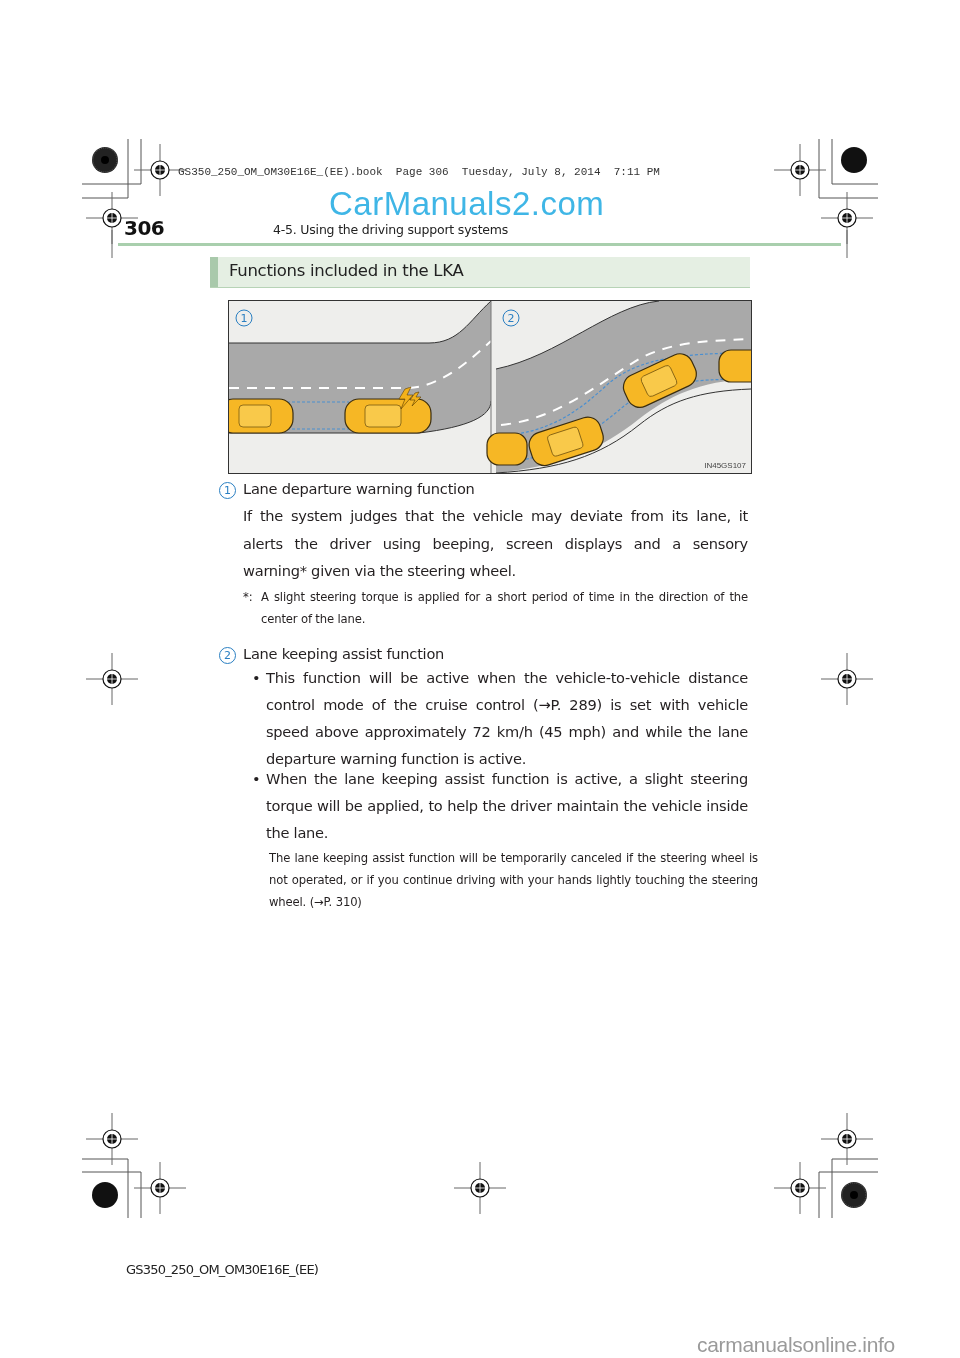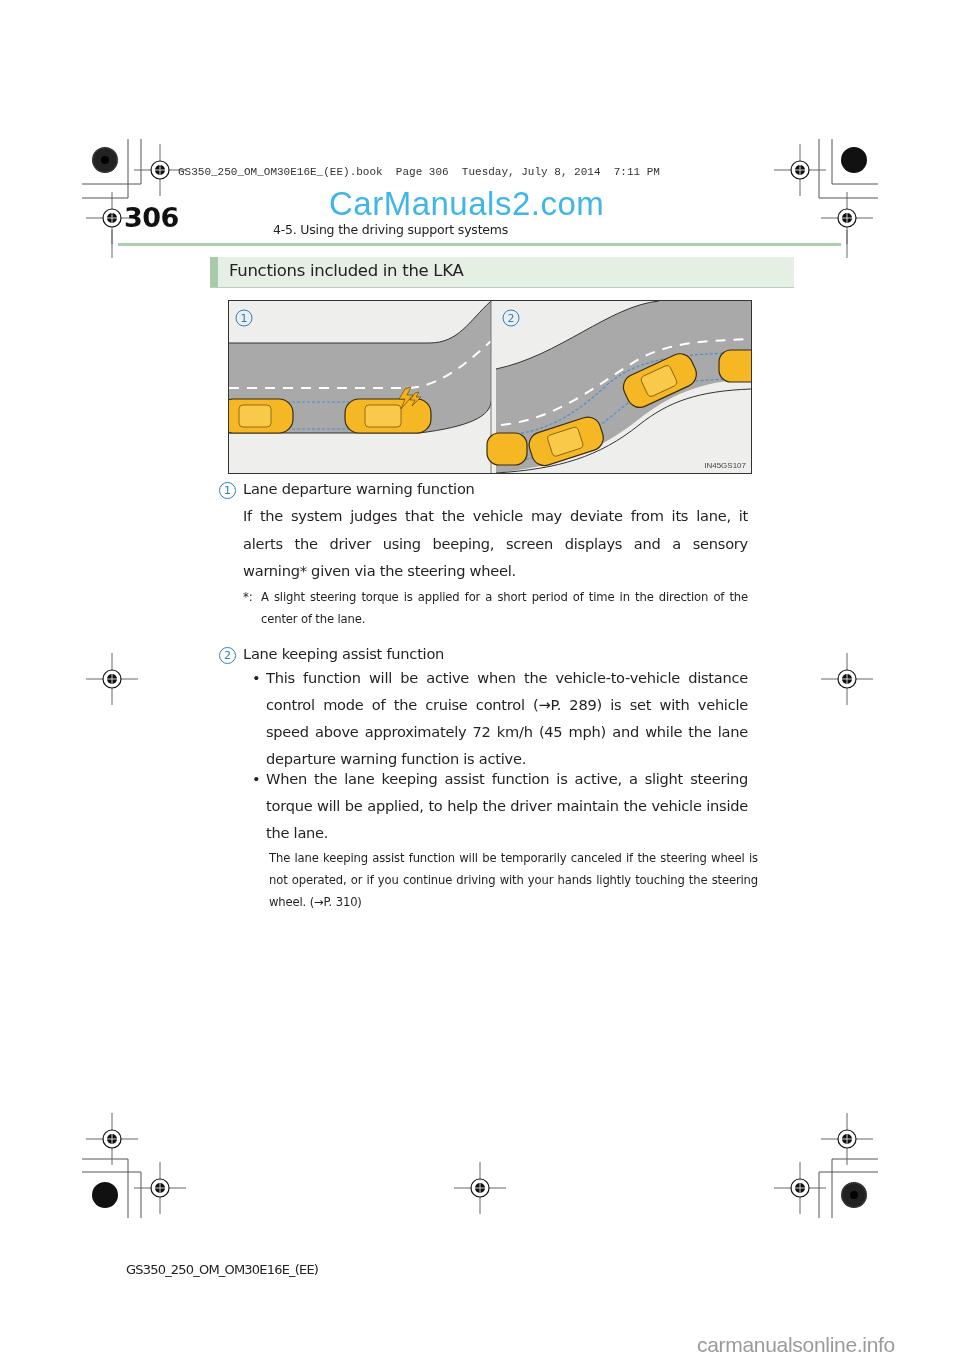--- a/index.html
+++ b/index.html
@@ -2,24 +2,24 @@
 <html><head>
 <meta charset="utf-8">
 <style>
   html, body { margin: 0; padding: 0; background: #ffffff; }
   body { width: 960px; height: 1358px; position: relative; overflow: hidden; font-family: "DejaVu Sans", sans-serif; color: #231f20; }
   .abs { position: absolute; }
   .reg { position: absolute; }
   .reg svg { display: block; }
   .book-header { position: absolute; left: 178px; top: 166px; font-family: "Liberation Mono", "DejaVu Sans Mono", monospace; font-size: 11px; color: #333; white-space: pre; letter-spacing: 0px; }
   .watermark-top { position: absolute; left: 329px; top: 185px; font-family: "Liberation Sans", sans-serif; font-size: 33px; color: #3fb6e6; letter-spacing: 0.5px; }
-  .page-num { position: absolute; left: 124px; top: 202px; font-family: "DejaVu Sans", sans-serif; font-weight: bold; font-size: 27px; color: #111; letter-spacing: -0.5px; }
+  .page-num { position: absolute; left: 124px; top: 216px; font-family: "DejaVu Sans", sans-serif; font-weight: bold; font-size: 20px; color: #111; letter-spacing: -0.5px; }
   .section-title { position: absolute; left: 257px; top: 222px; font-size: 12.5px; color: #222; letter-spacing: -0.2px; margin-left: 16px; }
   .header-rule { position: absolute; left: 118px; top: 243px; width: 723px; height: 3px; background: #a9cfad; }
-  .subsection { position: absolute; left: 210px; top: 257px; width: 540px; height: 30px; background: #e5efe3; border-bottom: 1px solid #b7d3b6; padding-left: 44px; }
+  .subsection { position: absolute; left: 210px; top: 257px; width: 540px; height: 30px; background: #e5efe3; border-bottom: 1px solid #b7d3b6; }
   .subsection .bar { position: absolute; left: 0; top: 0; width: 8px; height: 30px; background: #a9c9ab; }
   .subsection .txt { position: absolute; left: 19px; top: 4px; font-size: 16.5px; color: #222; letter-spacing: -0.3px; }
   .figure { position: absolute; left: 228px; top: 300px; width: 522px; height: 172px; border: 1px solid #333; background: #eeeeec; overflow: hidden; }
   .num-circle { display: inline-block; width: 15px; height: 15px; border: 1px solid #2a7fc2; border-radius: 50%; color: #2a7fc2; font-size: 11px; line-height: 15px; text-align: center; font-family: "DejaVu Sans", sans-serif; }
   .txt-body { position: absolute; font-size: 14.6px; color: #231f20; line-height: 27px; letter-spacing: -0.25px; }
   .txt-small { position: absolute; font-size: 11.6px; color: #231f20; line-height: 22px; letter-spacing: -0.15px; }
   .justify { text-align: justify; text-align-last: left; }
   .bottom-code { position: absolute; left: 126px; top: 1262px; font-size: 13px; color: #222; letter-spacing: -0.8px; }
   .watermark-bottom { position: absolute; left: 697px; top: 1333px; font-family: "Liberation Sans", sans-serif; font-size: 21px; color: #9a9a9a; letter-spacing: -0.3px; text-align: right; }
 </style>

